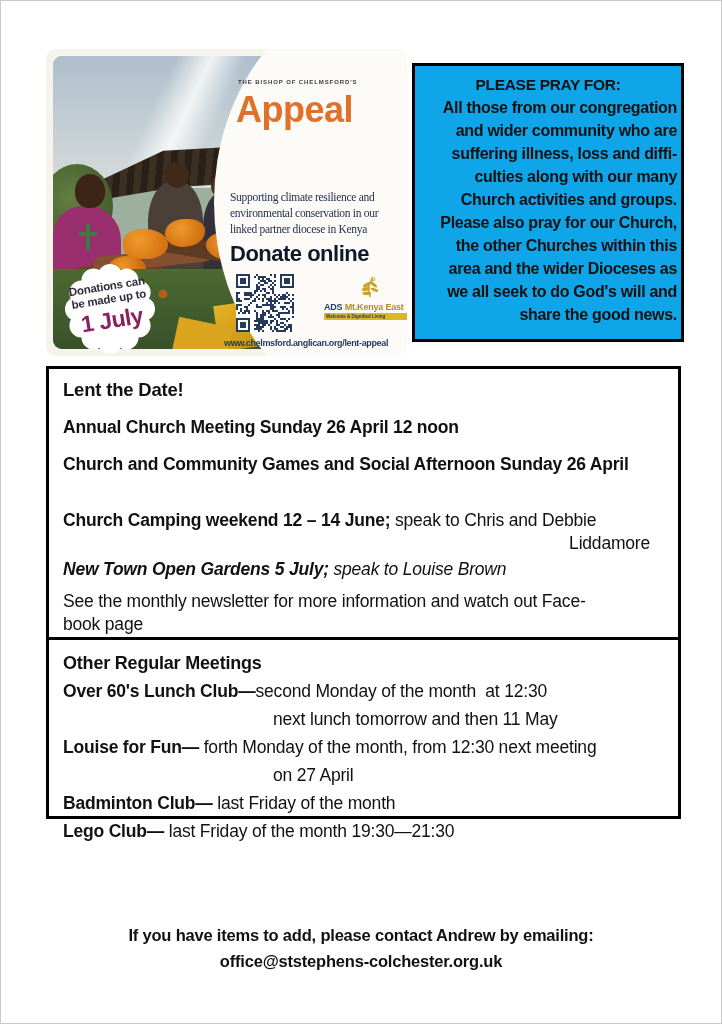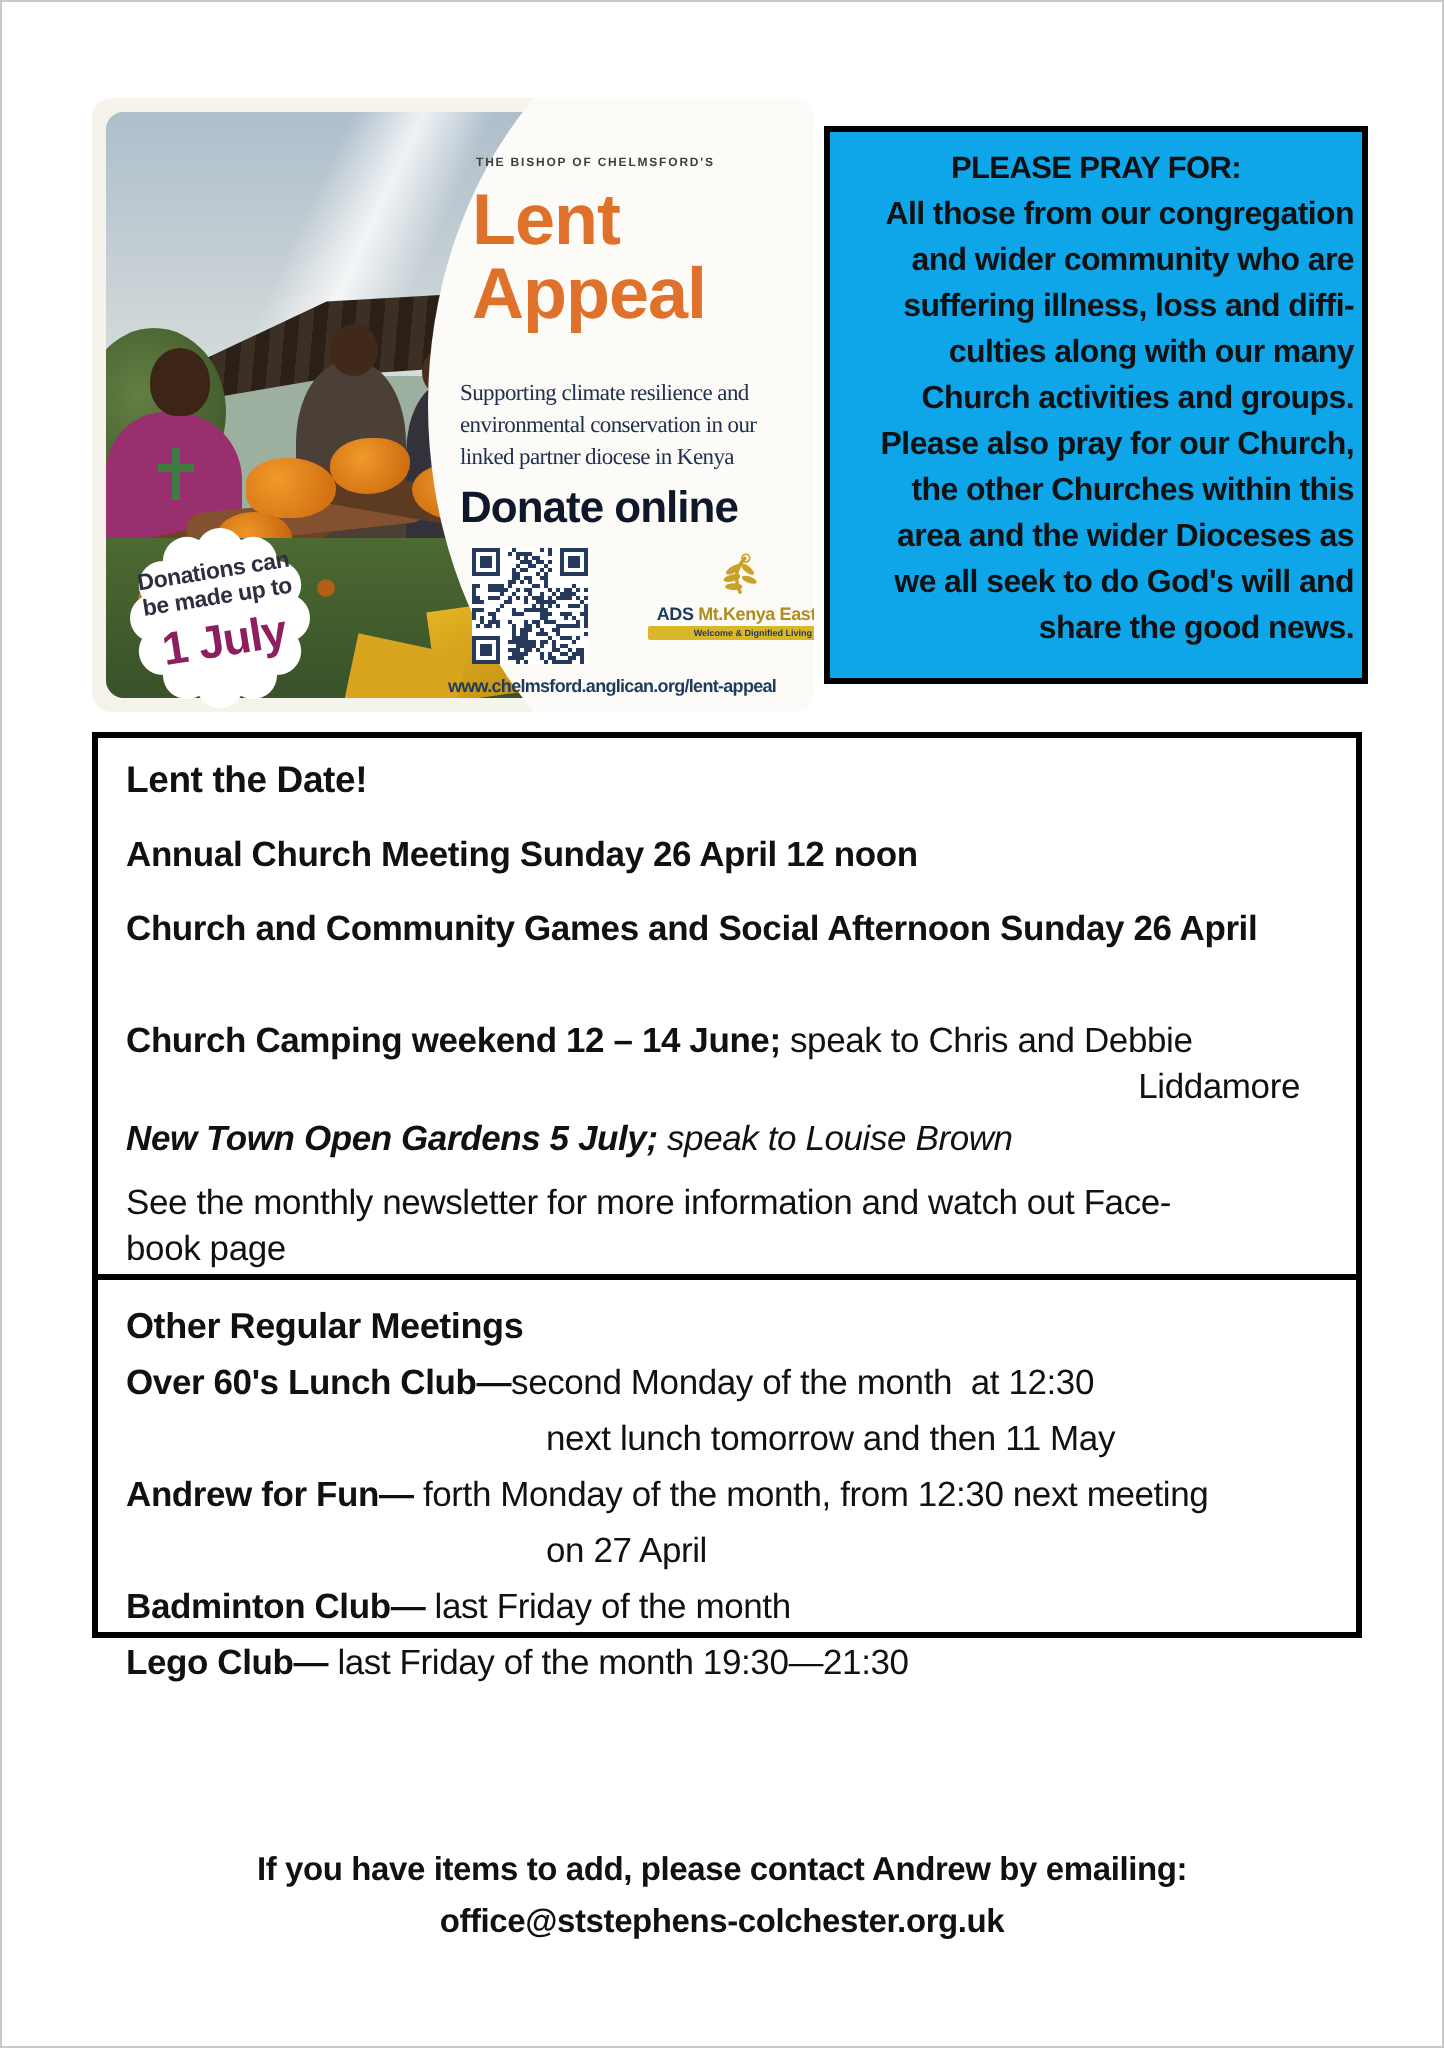--- a/index.html
+++ b/index.html
@@ -56,21 +56,21 @@
     border-radius:175px 0 0 175px/215px 0 0 215px;z-index:2;}
   .poster-text{position:absolute;left:182px;top:0;width:176px;height:100%;z-index:3;}
   .kicker{position:absolute;left:10px;top:30px;font-size:6px;font-weight:700;letter-spacing:.9px;color:#3d3d3d;}
   .lent-title{position:absolute;left:8px;top:42px;font-size:36px;line-height:37px;font-weight:800;
     letter-spacing:-.5px;color:#e0712b;}
   .poster-sub{position:absolute;left:2px;top:140px;width:174px;font-family:"Liberation Serif",serif;
     font-size:11.5px;line-height:16px;letter-spacing:-.3px;color:#22304d;white-space:pre-line;}
   .donate{position:absolute;left:2px;top:192px;font-size:22px;font-weight:800;letter-spacing:-.5px;color:#0f172a;}
   .qr-row{position:absolute;left:8px;top:225px;width:168px;height:60px;}
   .qr{position:absolute;left:0;top:0;width:58px;height:58px;background:#fff;}
-  .logo{position:absolute;left:88px;top:2px;width:84px;text-align:right;}
+  .logo{position:absolute;left:88px;top:2px;width:84px;text-align:left;}
   .wheat{display:block;margin:0 auto;}
   .logo-line{font-size:9px;font-weight:800;letter-spacing:-.2px;white-space:nowrap;}
   .ads{color:#1f3a5c;}
   .kenya{color:#b08d1e;}
   .logo-tag{margin-top:1px;background:#d9b62a;color:#1f3a5c;font-size:4.5px;font-weight:700;
     padding:1px 2px;border-radius:1px;white-space:nowrap;}
   .poster-url{position:absolute;left:-4px;top:289px;width:185px;font-size:9px;font-weight:800;
     letter-spacing:-.35px;color:#1f3a5c;white-space:nowrap;}
   
   .badge{position:absolute;left:19px;top:215px;width:90px;height:90px;z-index:4;}
@@ -139,21 +139,20 @@
       <div class="grass"></div>
       <div class="crate1"></div>
       <div class="crate2"></div>
     </div>
 
     <div class="blob"></div>
 
     <div class="poster-text">
       <div class="kicker">THE BISHOP OF CHELMSFORD'S</div>
       <div class="lent-title">
-        <div>Lent</div>
         <div>Appeal</div>
       </div>
       <div class="poster-sub">Supporting climate resilience and
 environmental conservation in our
 linked partner diocese in Kenya</div>
       <div class="donate">Donate online</div>
 
       <div class="qr-row">
         <div class="qr">
           <svg viewBox="0 0 29 29" width="58" height="58" fill="#24395b">
@@ -490,21 +489,21 @@
     <p class="liddamore">Liddamore</p>
     <p class="gardens"><span class="b">New Town Open Gardens 5 July;</span><span class="r"> speak to Louise Brown</span></p>
     <p class="newsletter">See the monthly newsletter for more information and watch out Face-
 book page</p>
   </div>
 
   <div class="box meet-box">
     <div class="box-title">Other Regular Meetings</div>
     <div class="meet-row"><span class="b">Over 60's Lunch Club—</span><span class="r">second Monday of the month  at 12:30</span></div>
     <div class="meet-row indent">next lunch tomorrow and then 11 May</div>
-    <div class="meet-row"><span class="b">Andrew for Fun—</span><span class="r"> forth Monday of the month, from 12:30 next meeting</span></div>
+    <div class="meet-row"><span class="b">Louise for Fun—</span><span class="r"> forth Monday of the month, from 12:30 next meeting</span></div>
     <div class="meet-row indent">on 27 April</div>
     <div class="meet-row"><span class="b">Badminton Club—</span><span class="r"> last Friday of the month</span></div>
     <div class="meet-row"><span class="b">Lego Club—</span><span class="r"> last Friday of the month 19:30—21:30</span></div>
   </div>
 
   <div class="footer">
     <div>If you have items to add, please contact Andrew by emailing:</div>
     <div>office@ststephens-colchester.org.uk</div>
   </div>
 

